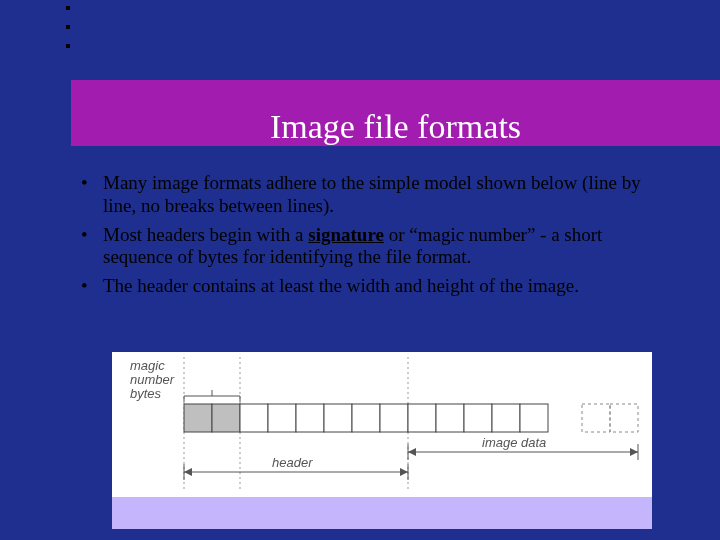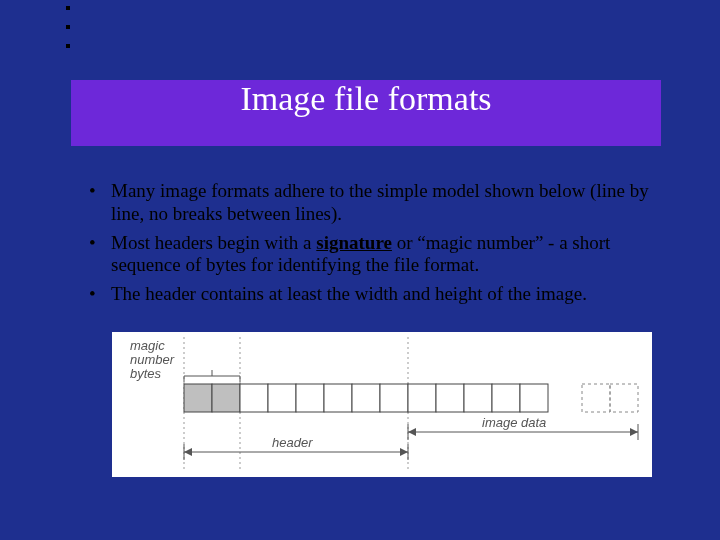--- a/index.html
+++ b/index.html
@@ -26,44 +26,44 @@
     display: block;
     width: 4px;
     height: 4px;
     background: #000;
     margin-bottom: 15px;
   }
   .title-band {
     position: absolute;
     left: 71px;
     top: 80px;
-    width: 590px;
+    width: 649px;
     height: 66px;
-    background: #6d28d9;
+    background: #a21caf;
     display: flex;
-    align-items: flex-start;
+    align-items: flex-end;
     justify-content: center;
   }
   .title-band h1 {
     margin: 0;
     color: #fff;
     font-size: 34px;
     font-weight: normal;
   }
   .body {
     position: absolute;
     left: 75px;
     top: 172px;
     width: 590px;
     color: #000;
     font-size: 19px;
     line-height: 1.2;
   }
   .body ul {
-    margin: 8px;
+    margin: 0;
     padding: 0;
     list-style: none;
   }
   .body li {
     position: relative;
     padding-left: 28px;
     margin-bottom: 6px;
   }
   .body li::before {
     content: "•";
@@ -75,23 +75,23 @@
     line-height: 1.2;
   }
   .sig {
     text-decoration: underline;
     font-weight: bold;
   }
   
   .diagram-box {
     position: absolute;
     left: 112px;
-    top: 332px;
+    top: 352px;
     width: 540px;
-    height: 145px;
+    height: 177px;
     background: #c4b5fd;
   }
   .diagram {
     position: absolute;
     left: 0;
     top: 0;
     width: 540px;
     height: 145px;
   }
   .dlabel {

